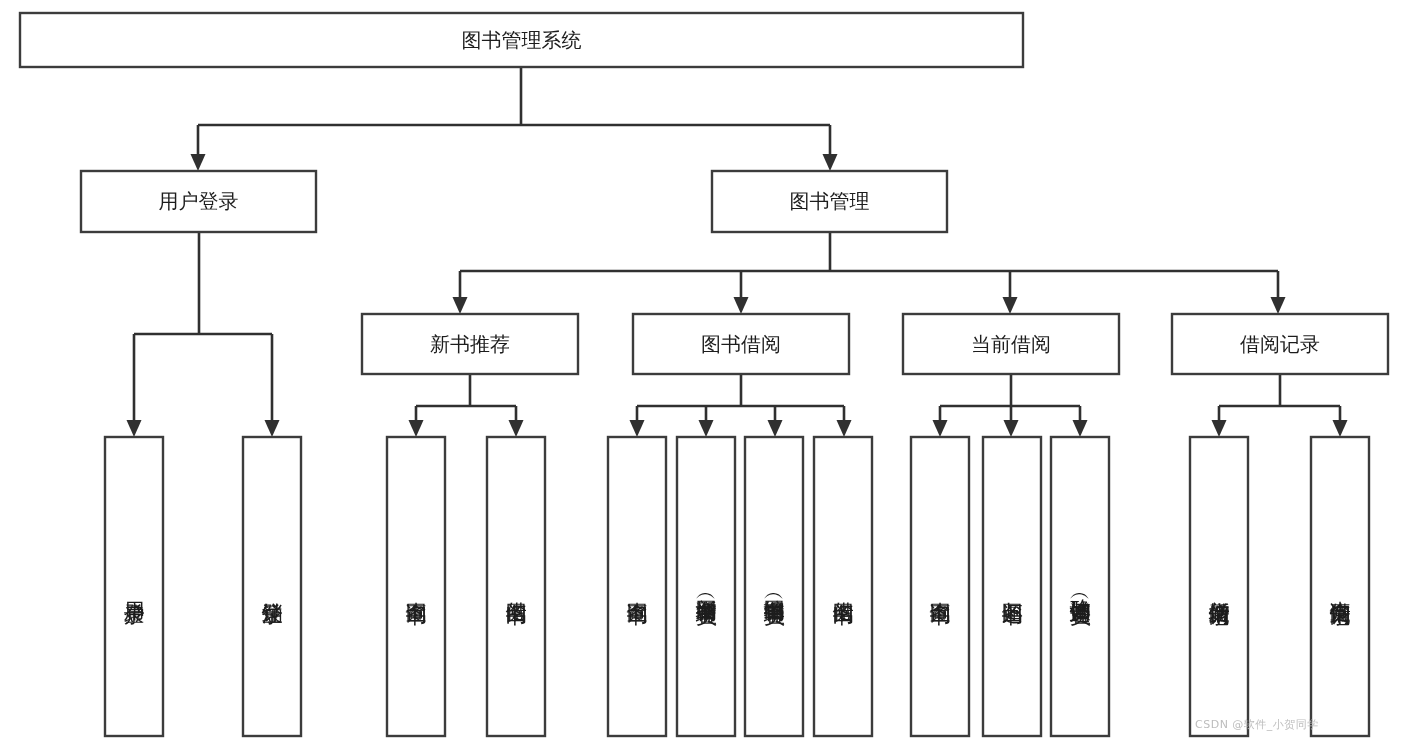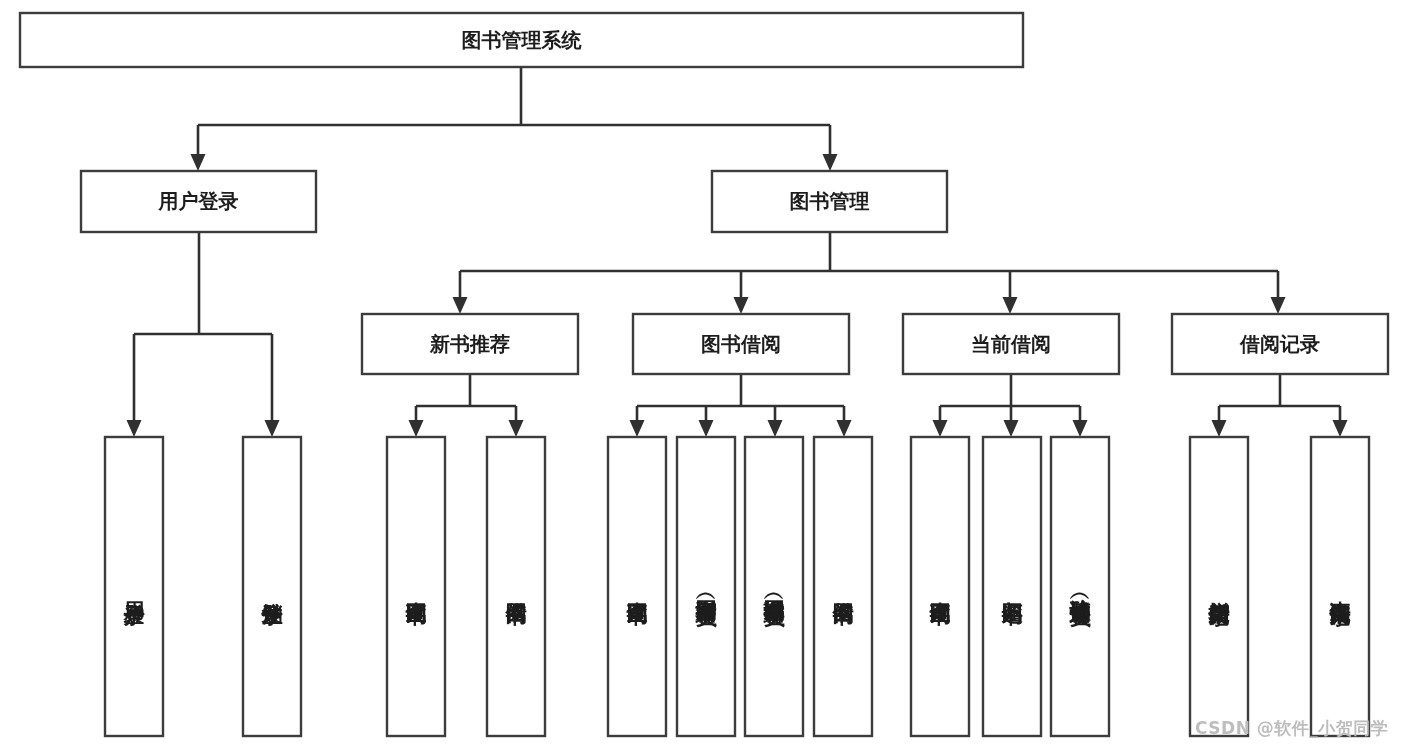--- a/index.html
+++ b/index.html
@@ -11,21 +11,20 @@
     width: 1405px;
     height: 747px;
     font-family: "DejaVu Sans", "Liberation Sans", sans-serif;
     overflow: hidden;
     position: relative;
   }
   #diagram-root {
     position: relative;
     width: 1405px;
     height: 641px;
-    font-weight: bold;
   }
   svg.diagram-canvas {
     position: absolute;
     top: 0;
     left: 0;
     width: 1405px;
     height: 747px;
     display: block;
   }
   .node-box {
@@ -62,21 +61,21 @@
     display: flex;
     align-items: center;
     justify-content: center;
     text-align: center;
     white-space: nowrap;
     pointer-events: none;
   }
   .watermark {
     position: absolute;
     font-family: "DejaVu Sans", "Liberation Sans", sans-serif;
-    font-size: 17px;
+    font-size: 11px;
     color: #bdbdbd;
     white-space: nowrap;
     letter-spacing: 0.5px;
   }
 </style>
 </head>
 <body>
 
 <div id="diagram-root">
   <svg class="diagram-canvas" viewBox="0 0 1405 747" preserveAspectRatio="none" xmlns="http://www.w3.org/2000/svg">

